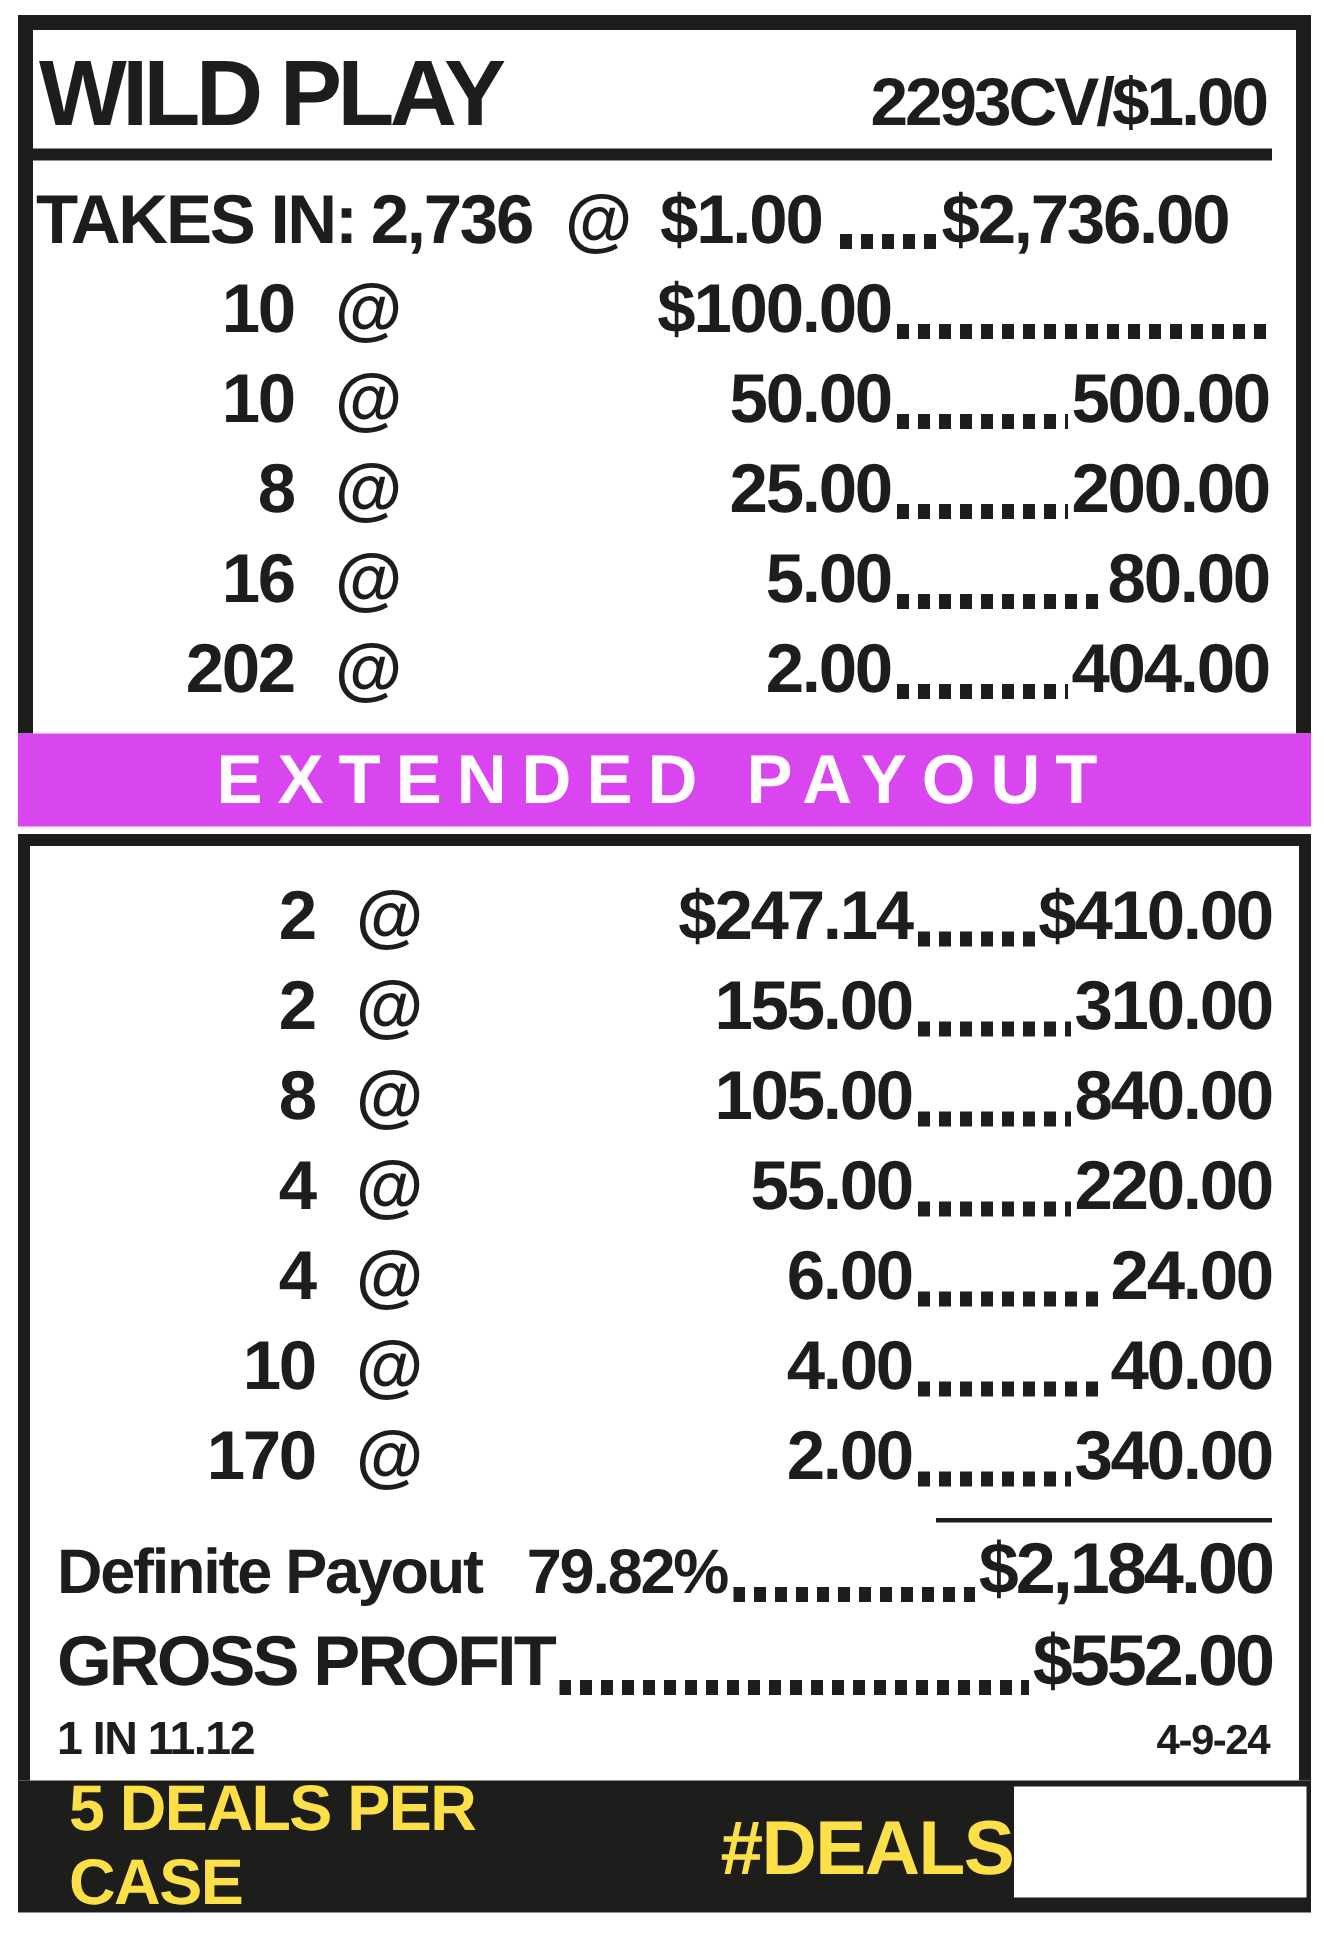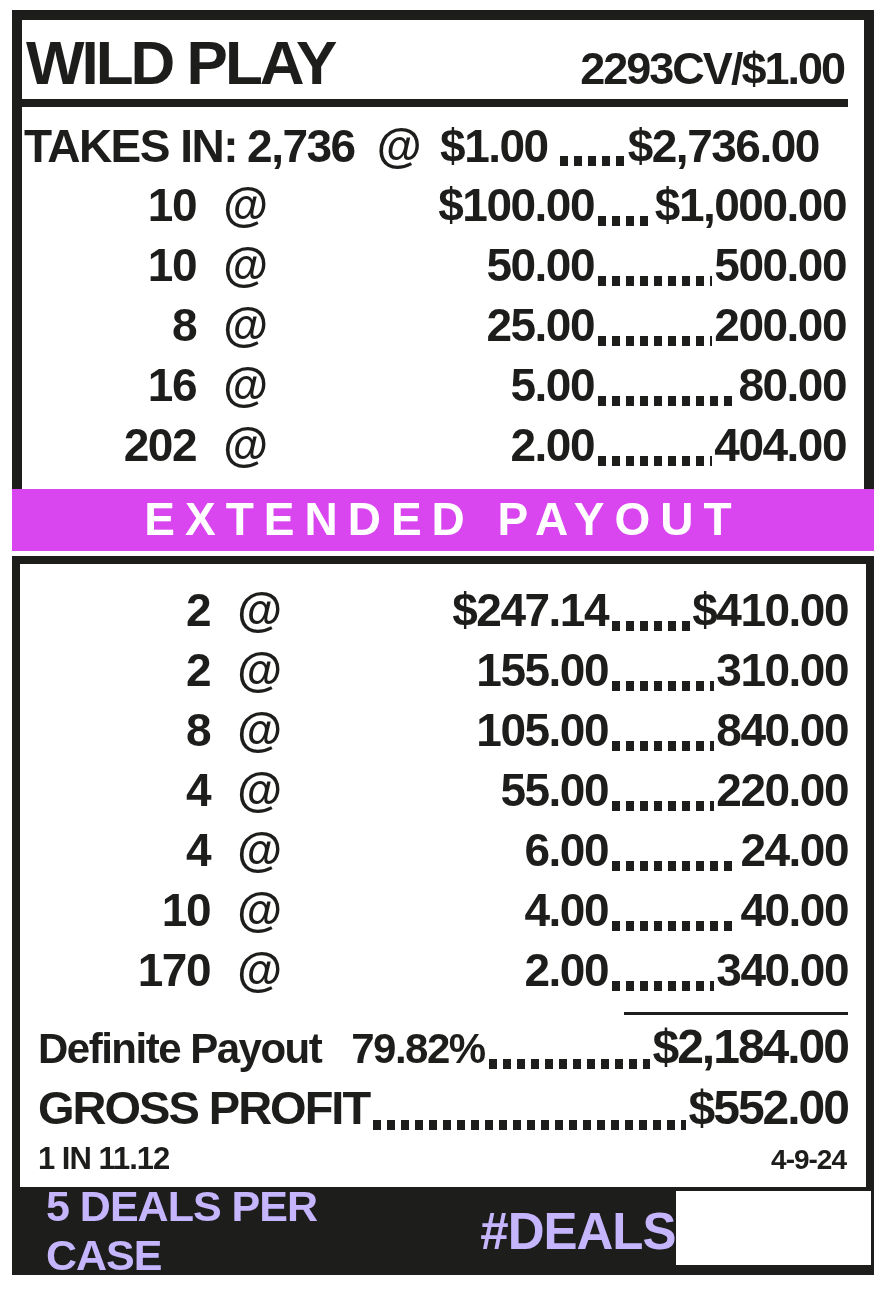--- a/index.html
+++ b/index.html
@@ -78,21 +78,21 @@
 
   .gross-row   { display: flex; align-items: baseline; font-size: 47px; letter-spacing: -2px; line-height: 62px; padding: 0 2px; }
   .gross-total { font-size: 48px; }
 
   .odds-row { display: flex; align-items: baseline; justify-content: space-between; padding: 2px 4px 10px 2px; }
   .odds { font-size: 31px; letter-spacing: -1px; }
   .date { font-size: 28px; letter-spacing: -1px; }
 
   
   .footer-bar {
-    background: #1d1d1b; color: #c4b5fd;
+    background: #1d1d1b; color: #fde047;
     height: 88px;
     display: flex; align-items: center;
     padding: 0 3px 0 34px;
   }
   .deals-per-case { font-size: 43px; letter-spacing: -1px; }
   .deals-label    { font-size: 51px; letter-spacing: -1px; margin-left: 78px; }
   .deals-box {
     margin-left: auto;
     width: 218px; height: 74px;
     background: #ffffff;
@@ -121,21 +121,20 @@
         <span class="takes-price">$1.00</span>
         <span class="dots"></span>
         <span class="c-total">$2,736.00</span>
       </div>
 
       <div class="t-row">
         <span class="c-count">10</span>
         <span class="c-at">@</span>
         <span class="c-prize">$100.00</span>
         <span class="dots"></span>
-        <span class="c-total">$1,000.00</span>
       </div>
       <div class="t-row">
         <span class="c-count">10</span>
         <span class="c-at">@</span>
         <span class="c-prize">50.00</span>
         <span class="dots"></span>
         <span class="c-total">500.00</span>
       </div>
       <div class="t-row">
         <span class="c-count">8</span>

